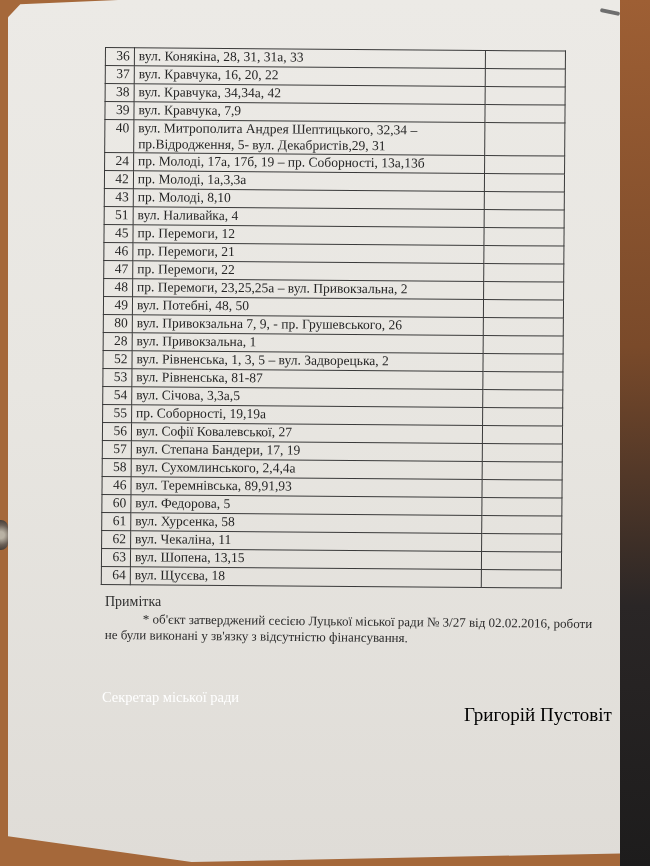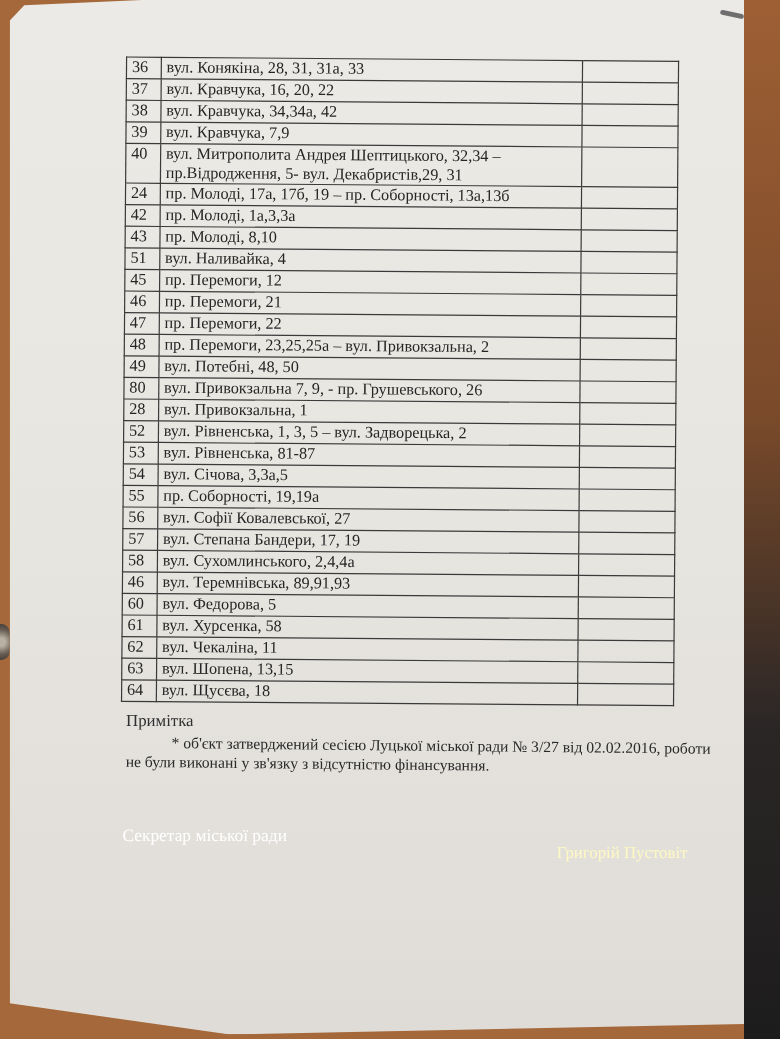--- a/index.html
+++ b/index.html
@@ -27,38 +27,38 @@
   }
   table.addr {
     position:absolute; left:105px; top:47px; width:461px;
     border-collapse:collapse; transform:rotate(0.45deg); transform-origin:left top;
     color:#262626; font-size:13.5px;
   }
   table.addr td {
     border:1.2px solid #3a3a3a; padding:0 4px; height:17px; line-height:16px;
     vertical-align:top;
   }
-  td.num { width:20px; text-align:left; }
+  td.num { width:20px; text-align:right; }
   td.street { width:344px; }
   td.blank { width:72px; }
   .note-title {
     position:absolute; left:105px; top:594px; 
     font-size:14px; color:#303030;
   }
   .note-body {
     position:absolute; left:105px; top:611px; width:500px;
     font-size:13px; line-height:16px; color:#2a2a2a;
     transform:rotate(0.6deg); transform-origin:left top;
   }
   .note-body .indent { padding-left:38px; }
   .sig-left {
     position:absolute; left:102px; top:689px; font-size:14.5px; color:#ffffff;
   }
   .sig-right {
-    position:absolute; left:464px; top:704px; font-size:14px; color:#fef9c3;
+    position:absolute; left:464px; top:704px; font-size:19px; color:#000000;
   }
 </style>
 </head>
 <body>
 
 <div class="right-edge"></div>
 <div class="ring"></div>
 
 <div class="paper">
   <div class="mark"></div>

